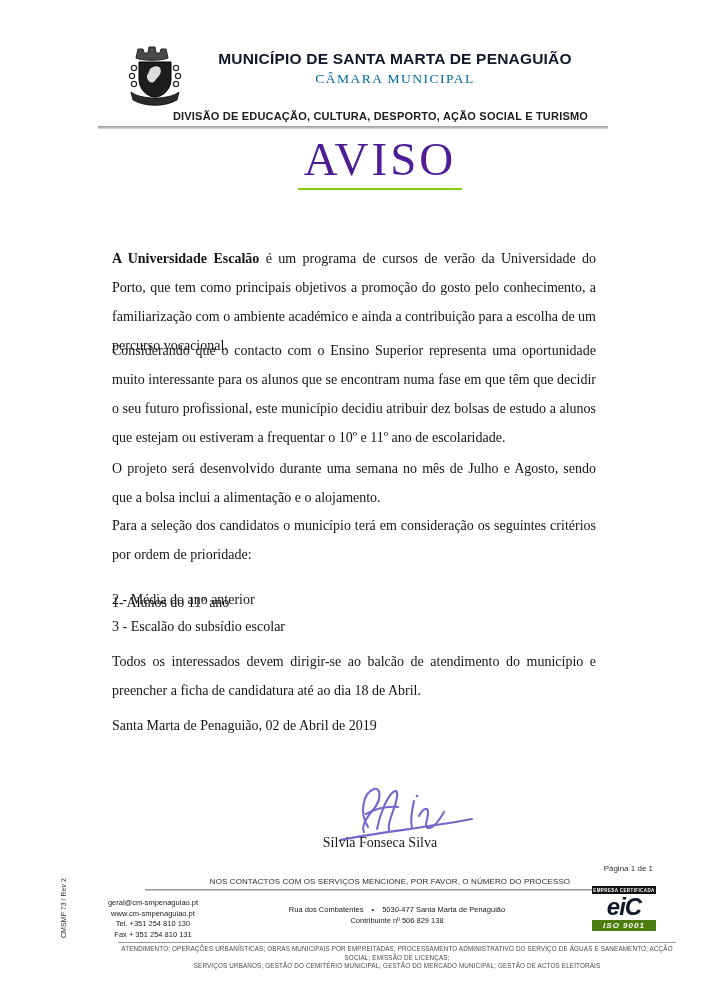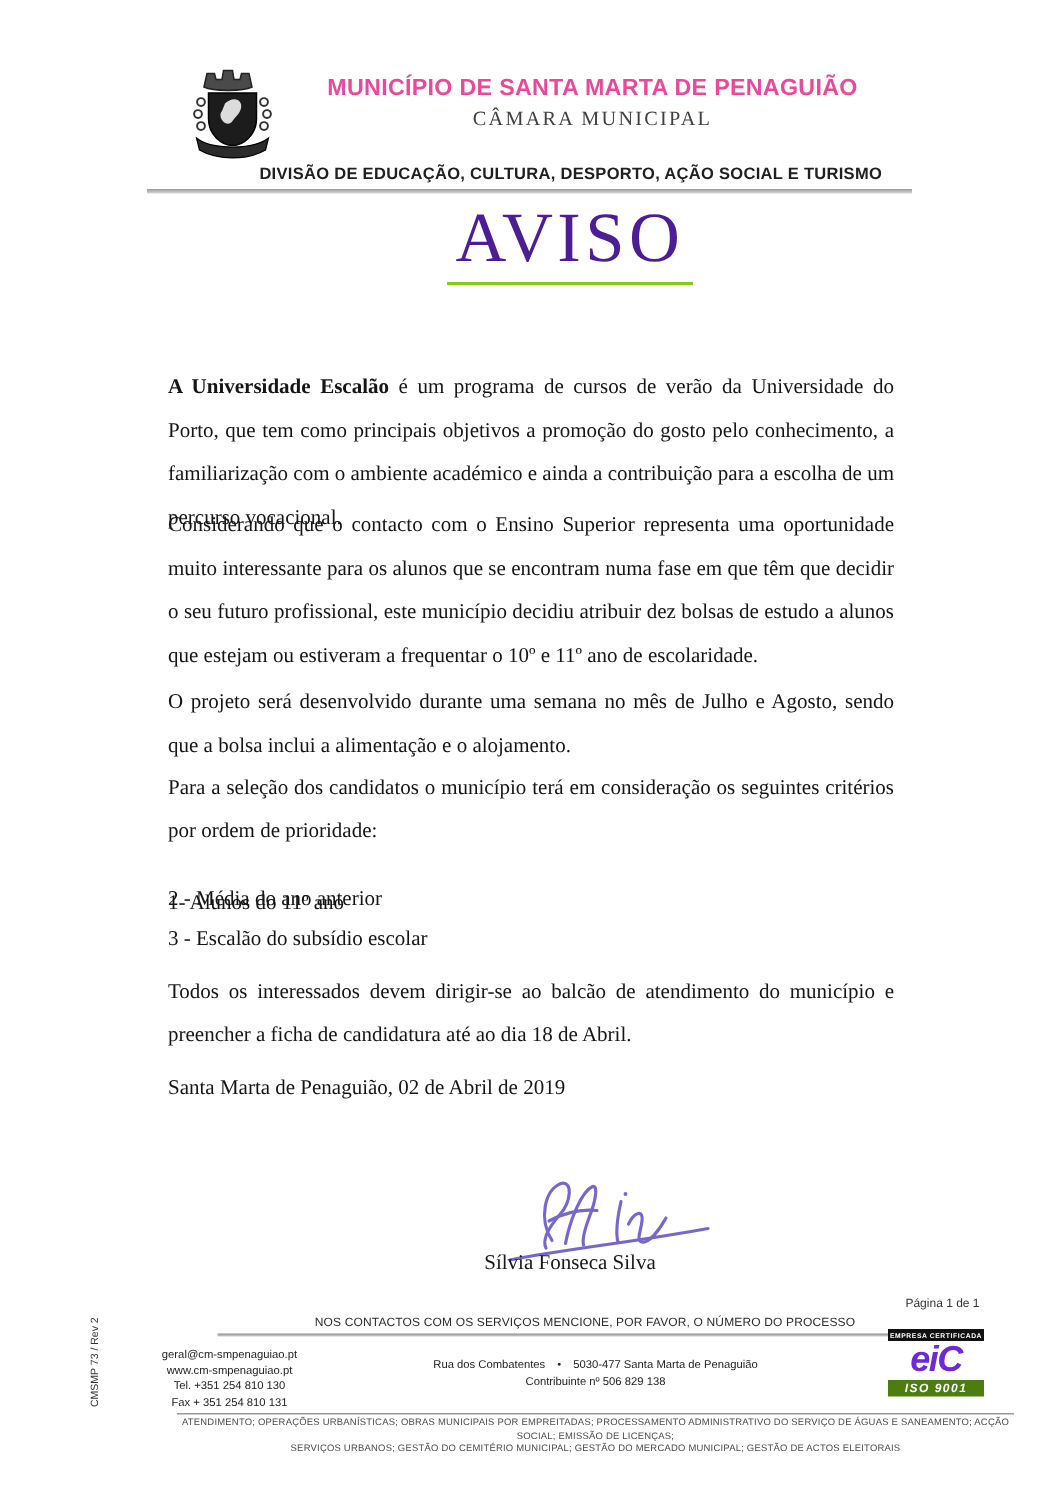--- a/index.html
+++ b/index.html
@@ -7,25 +7,25 @@
   .page {
     position:relative; width:707px; height:1000px; background:#ffffff;
     margin:0 auto; overflow:hidden; color:#1b1b1b;
     font-family:"Liberation Serif", serif;
   }
   
   .coat { position:absolute; left:126px; top:42px; width:58px; height:66px; }
   .head-text { position:absolute; left:190px; top:50px; width:410px; text-align:center; }
   .muni {
     font-family:"Liberation Sans", sans-serif; font-weight:bold;
-    font-size:15.5px; letter-spacing:0.2px; color:#ec4899;
+    font-size:15.5px; letter-spacing:0.2px; color:#0f172a;
   }
   .camara {
     font-family:"Liberation Serif", serif; font-size:13.5px;
-    letter-spacing:1.5px; margin-top:3px; color:#404040;
+    letter-spacing:1.5px; margin-top:3px; color:#0369a1;
   }
   .division {
     position:absolute; left:98px; top:110px; width:565px; text-align:center;
     font-family:"Liberation Sans", sans-serif; font-weight:bold;
     font-size:11px; letter-spacing:0.2px; color:#202020;
   }
   .head-rule {
     position:absolute; left:98px; top:126px; width:510px; height:3px;
     background:linear-gradient(#9a9a9a, #d8d8d8);
   }
@@ -88,21 +88,21 @@
     line-height:11px; color:#222;
   }
   .bullet { display:inline-block; padding:0 8px; }
   .cert { position:absolute; left:592px; top:886px; width:64px; text-align:center; }
   .cert-top {
     background:#111; color:#fff; font-family:"Liberation Sans", sans-serif;
     font-size:4.5px; font-weight:bold; letter-spacing:0.4px; padding:1.5px 0;
   }
   .cert-mid {
     font-family:"Liberation Sans", sans-serif; font-weight:bold; font-style:italic;
-    font-size:24px; line-height:26px; color:#6d28d9; letter-spacing:-1px;
+    font-size:24px; line-height:26px; color:#0f172a; letter-spacing:-1px;
   }
   .cert-bottom {
     background:#4d7c0f; color:#fff; font-family:"Liberation Sans", sans-serif;
     font-style:italic; font-weight:bold; font-size:8px; letter-spacing:1px; padding:1px 0;
   }
   .services {
     position:absolute; left:118px; top:942px; width:558px;
     border-top:1.5px solid #9a9a9a; padding-top:2px; text-align:center;
     font-family:"Liberation Sans", sans-serif; font-size:6.3px;
     line-height:8.5px; color:#4a4a4a; letter-spacing:0.15px;

